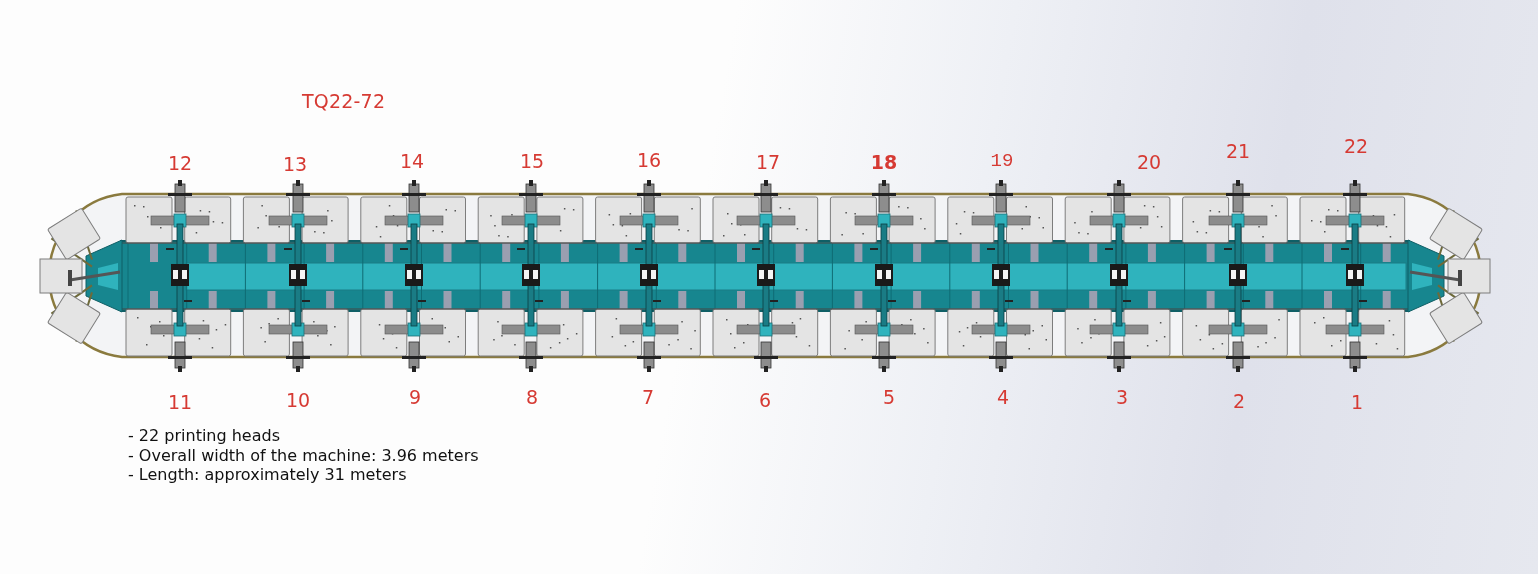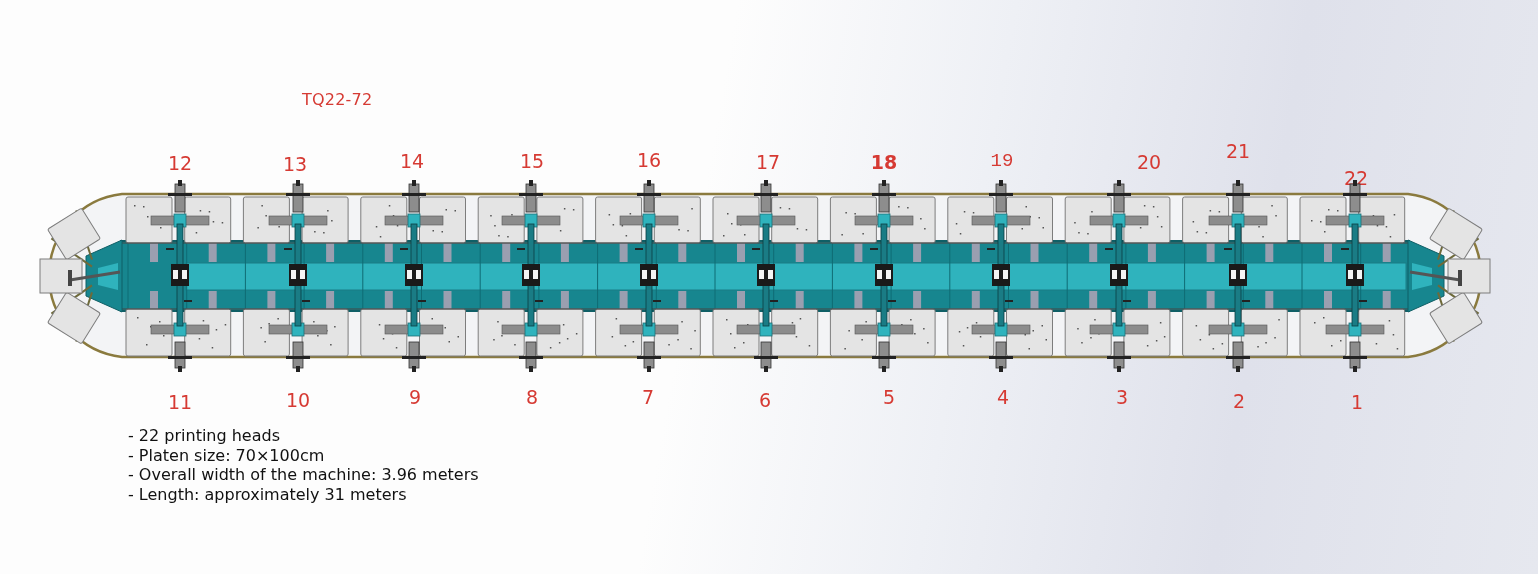--- a/index.html
+++ b/index.html
@@ -3,21 +3,21 @@
 <meta charset="utf-8">
 <style>
   html, body { margin: 0; padding: 0; }
   body {
     width: 1538px; height: 574px; overflow: hidden; position: relative;
     background: linear-gradient(100deg, #fdfdfd 0%, #fdfdfd 45%, #eef0f5 62%, #dfe1eb 80%, #e6e8ef 100%);
     font-family: "DejaVu Sans", "Liberation Sans", sans-serif;
   }
   .model-title {
     position: absolute; left: 302px; top: 90px;
-    font-size: 16px; color: #d63a33; letter-spacing: 0.2px;
+    font-size: 19px; color: #d63a33; letter-spacing: 0.2px;
   }
   .head-label {
     position: absolute; font-size: 19px; color: #d63a33;
     transform: translateX(-50%); white-space: nowrap;
   }
   #diagram { position: absolute; left: 0; top: 0; }
   .specs {
     position: absolute; left: 128px; top: 426px;
     font-size: 16px; line-height: 19.5px; color: #111;
     font-family: "DejaVu Sans", sans-serif;
@@ -33,21 +33,21 @@
     <div class="head-label" style="left: 180px; top: 152px;">12</div>
     <div class="head-label" style="left: 295px; top: 153px;">13</div>
     <div class="head-label" style="left: 412px; top: 150px;">14</div>
     <div class="head-label" style="left: 532px; top: 150px;">15</div>
     <div class="head-label" style="left: 649px; top: 149px;">16</div>
     <div class="head-label" style="left: 768px; top: 151px;">17</div>
     <div class="head-label" style="left: 884px; top: 151px; font-weight: bold;">18</div>
     <div class="head-label" style="left: 1002px; top: 150px; font-family: Liberation Mono, monospace;">19</div>
     <div class="head-label" style="left: 1122px; top: 151px; margin-left: 27px;">20</div>
     <div class="head-label" style="left: 1238px; top: 140px;">21</div>
-    <div class="head-label" style="left: 1356px; top: 135px; margin-top: 32px;">22</div>
+    <div class="head-label" style="left: 1356px; top: 135px;">22</div>
     <div class="head-label" style="left: 180px; top: 391px;">11</div>
     <div class="head-label" style="left: 298px; top: 389px;">10</div>
     <div class="head-label" style="left: 415px; top: 386px;">9</div>
     <div class="head-label" style="left: 532px; top: 386px;">8</div>
     <div class="head-label" style="left: 648px; top: 386px;">7</div>
     <div class="head-label" style="left: 765px; top: 389px;">6</div>
     <div class="head-label" style="left: 889px; top: 386px;">5</div>
     <div class="head-label" style="left: 1003px; top: 386px;">4</div>
     <div class="head-label" style="left: 1122px; top: 386px;">3</div>
     <div class="head-label" style="left: 1239px; top: 390px;">2</div>
@@ -621,16 +621,15 @@
         <rect x="1348" y="270" width="5" height="9" fill="#f4f4f4"></rect>
         <rect x="1357" y="270" width="5" height="9" fill="#f4f4f4"></rect>
         <rect x="1341" y="248" width="8" height="2" fill="#222"></rect>
         <rect x="1359" y="300" width="8" height="2" fill="#222"></rect>
       </g>
     </g>
 </svg>
 
 <div class="specs">
   <div>- 22 printing heads</div>
-  <div>- Platen size: 70×100cm</div>
   <div>- Overall width of the machine: 3.96 meters</div>
   <div>- Length: approximately 31 meters</div>
 </div>
 
 </body></html>

